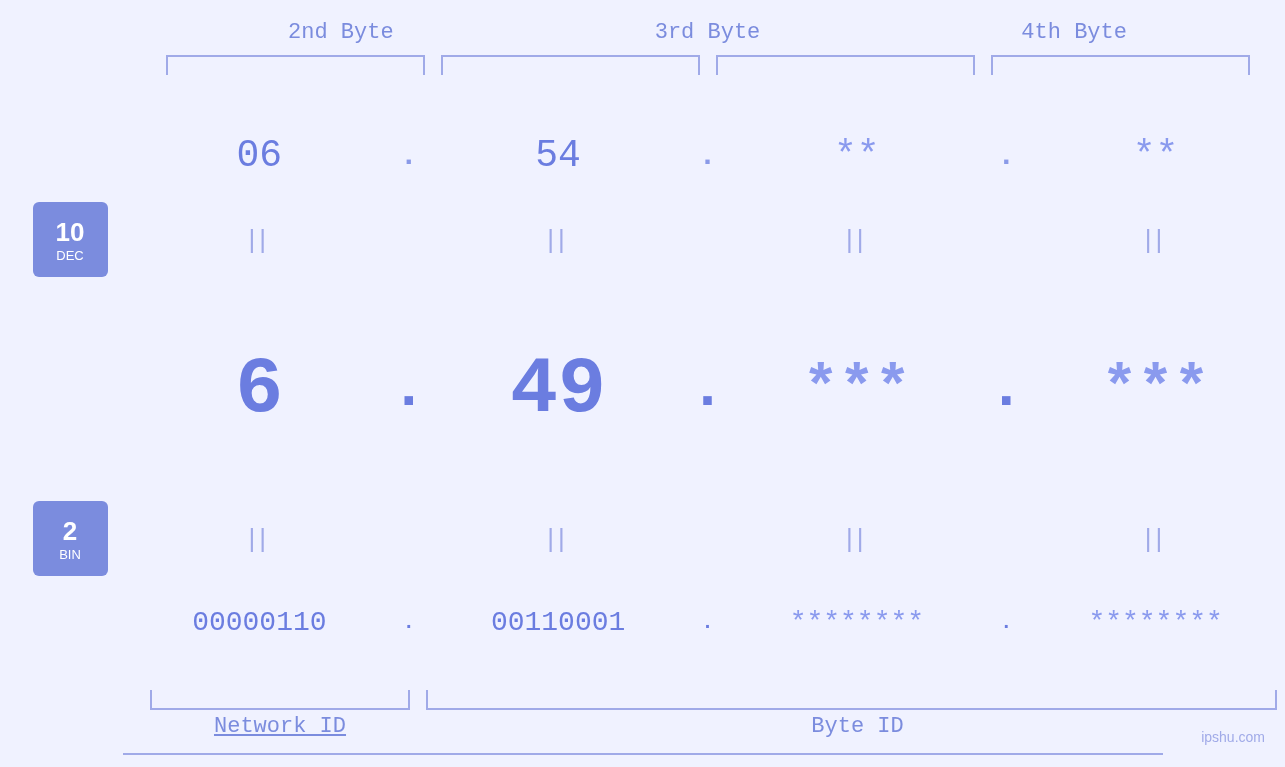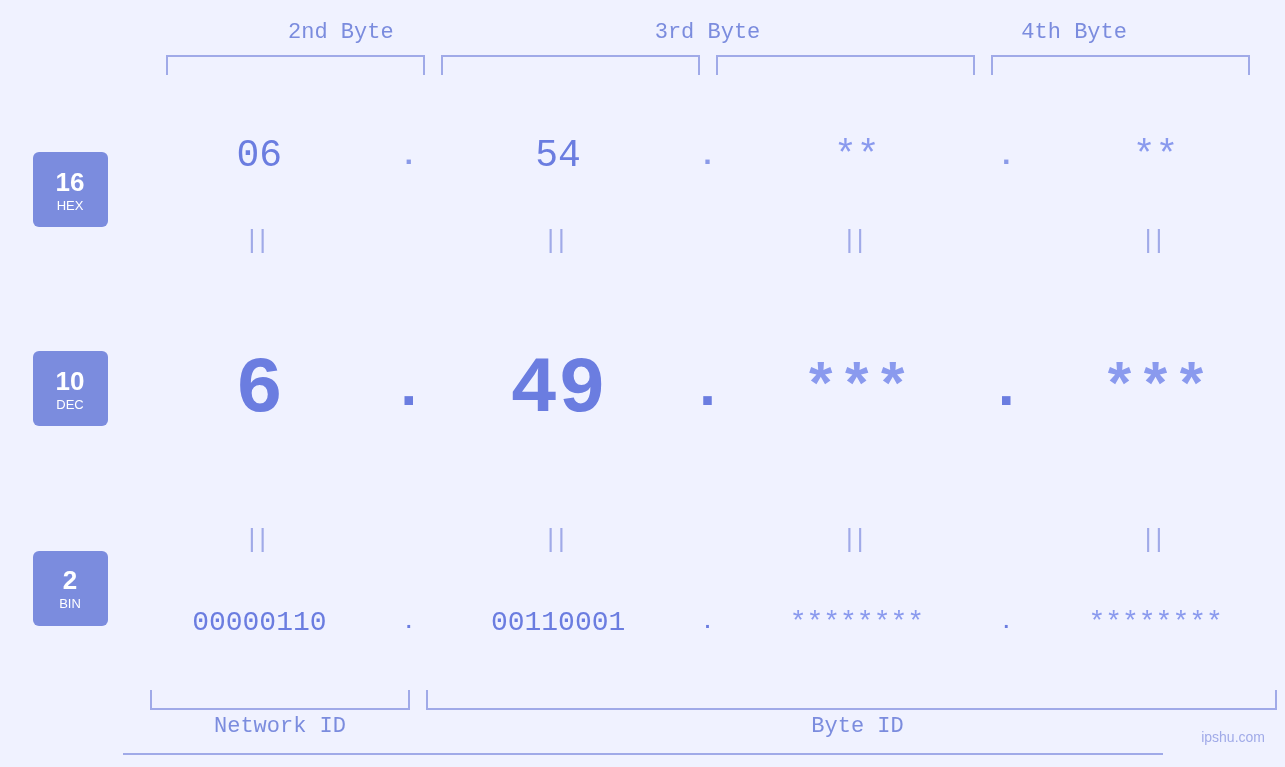--- a/index.html
+++ b/index.html
@@ -229,24 +229,20 @@
   <div class="brackets-row">
     <div class="bracket"></div>
     <div class="bracket"></div>
     <div class="bracket"></div>
     <div class="bracket"></div>
   </div>
 
   <div class="body-section">
 
     <div class="labels-stack">
-      <div class="label-badge">
-        <span class="num">16</span>
-        <span class="base">HEX</span>
-      </div>
       <div class="label-badge">
         <span class="num">10</span>
         <span class="base">DEC</span>
       </div>
       <div class="label-badge">
         <span class="num">2</span>
         <span class="base">BIN</span>
       </div>
     </div>
 
@@ -312,21 +308,21 @@
   </div>
 
   <div style="display:flex; width:1155px; margin-left:130px; margin-top:2px;">
 
     <div style="width:260px; height:20px; border-bottom:2px solid #a0aae8; border-left:2px solid #a0aae8; border-right:2px solid #a0aae8; margin:0 8px 0 20px;"></div>
 
     <div style="flex:1; height:20px; border-bottom:2px solid #a0aae8; border-left:2px solid #a0aae8; border-right:2px solid #a0aae8; margin:0 8px;"></div>
   </div>
 
   <div style="display:flex; width:1155px; margin-left:130px; margin-top:4px;">
-    <div style="width:300px; text-align:center; color:#7b8cde; font-size:22px; font-family:'Courier New',monospace;">Network ID</div>
+    <div style="width:300px; text-align:center; color:#7b8cde; font-size:22px; font-family:'Courier New',monospace;text-decoration:underline;">Network ID</div>
     <div style="flex:1; text-align:center; color:#7b8cde; font-size:22px; font-family:'Courier New',monospace;">Byte ID</div>
   </div>
 
   <div class="class-row" style="margin-top:14px;">
     <div class="class-line"></div>
   </div>
 
   <div class="watermark">ipshu.com</div>
 
 </div>

